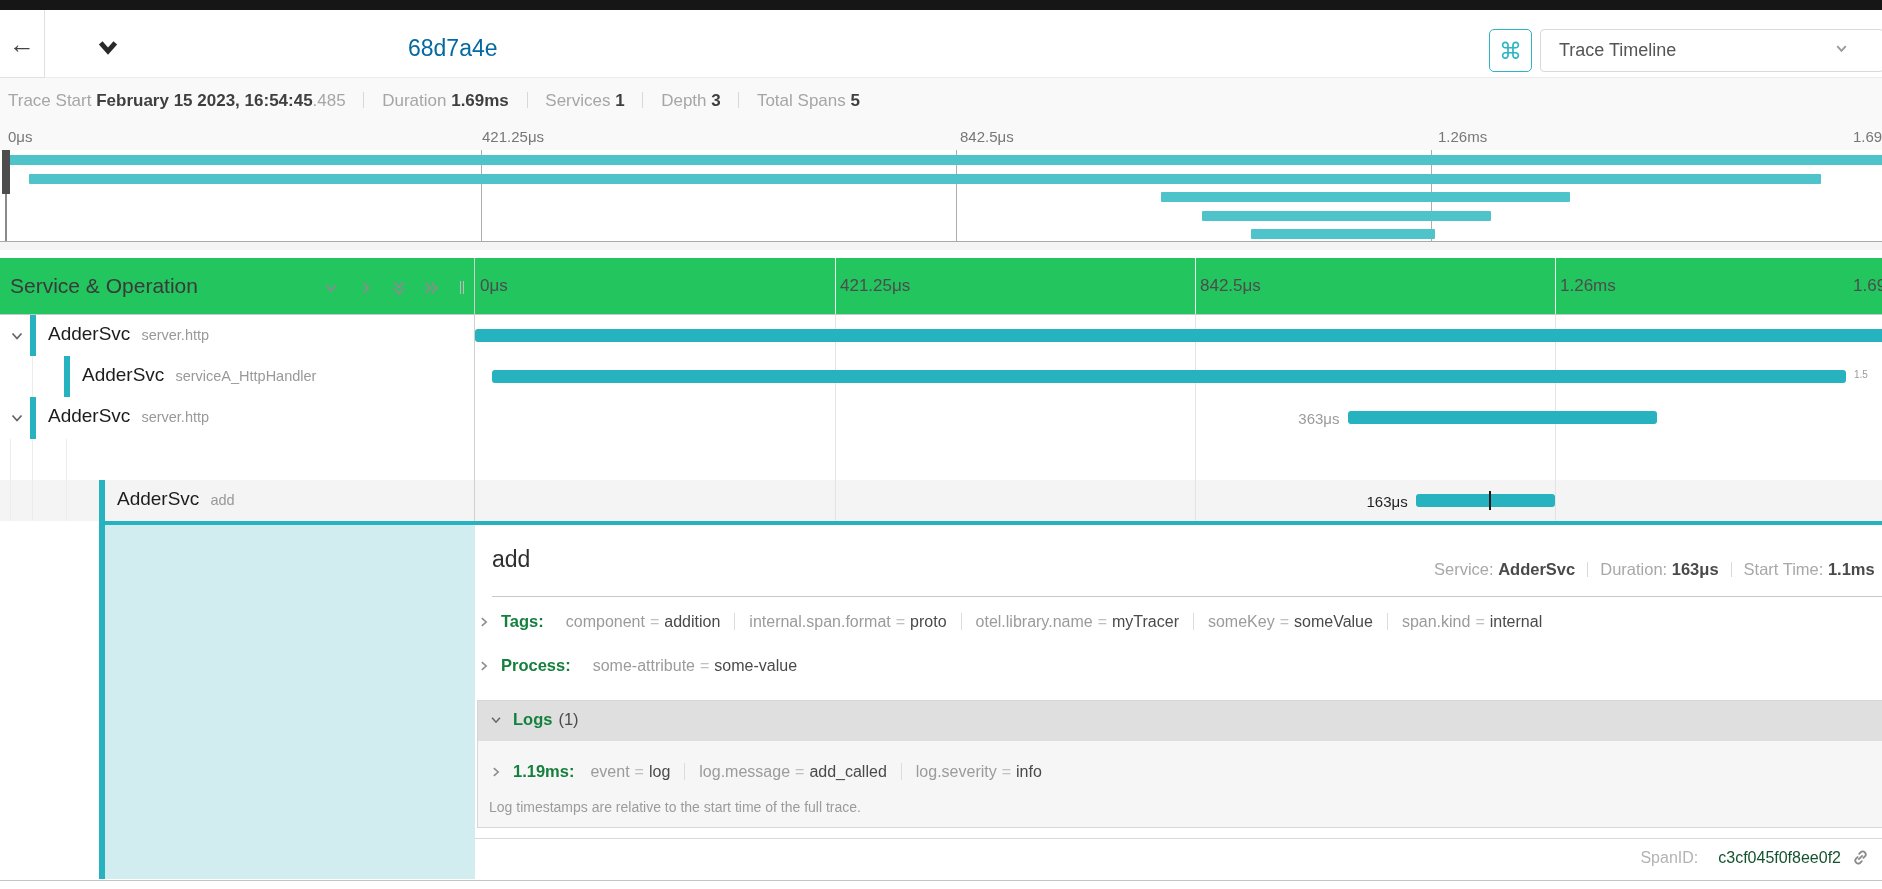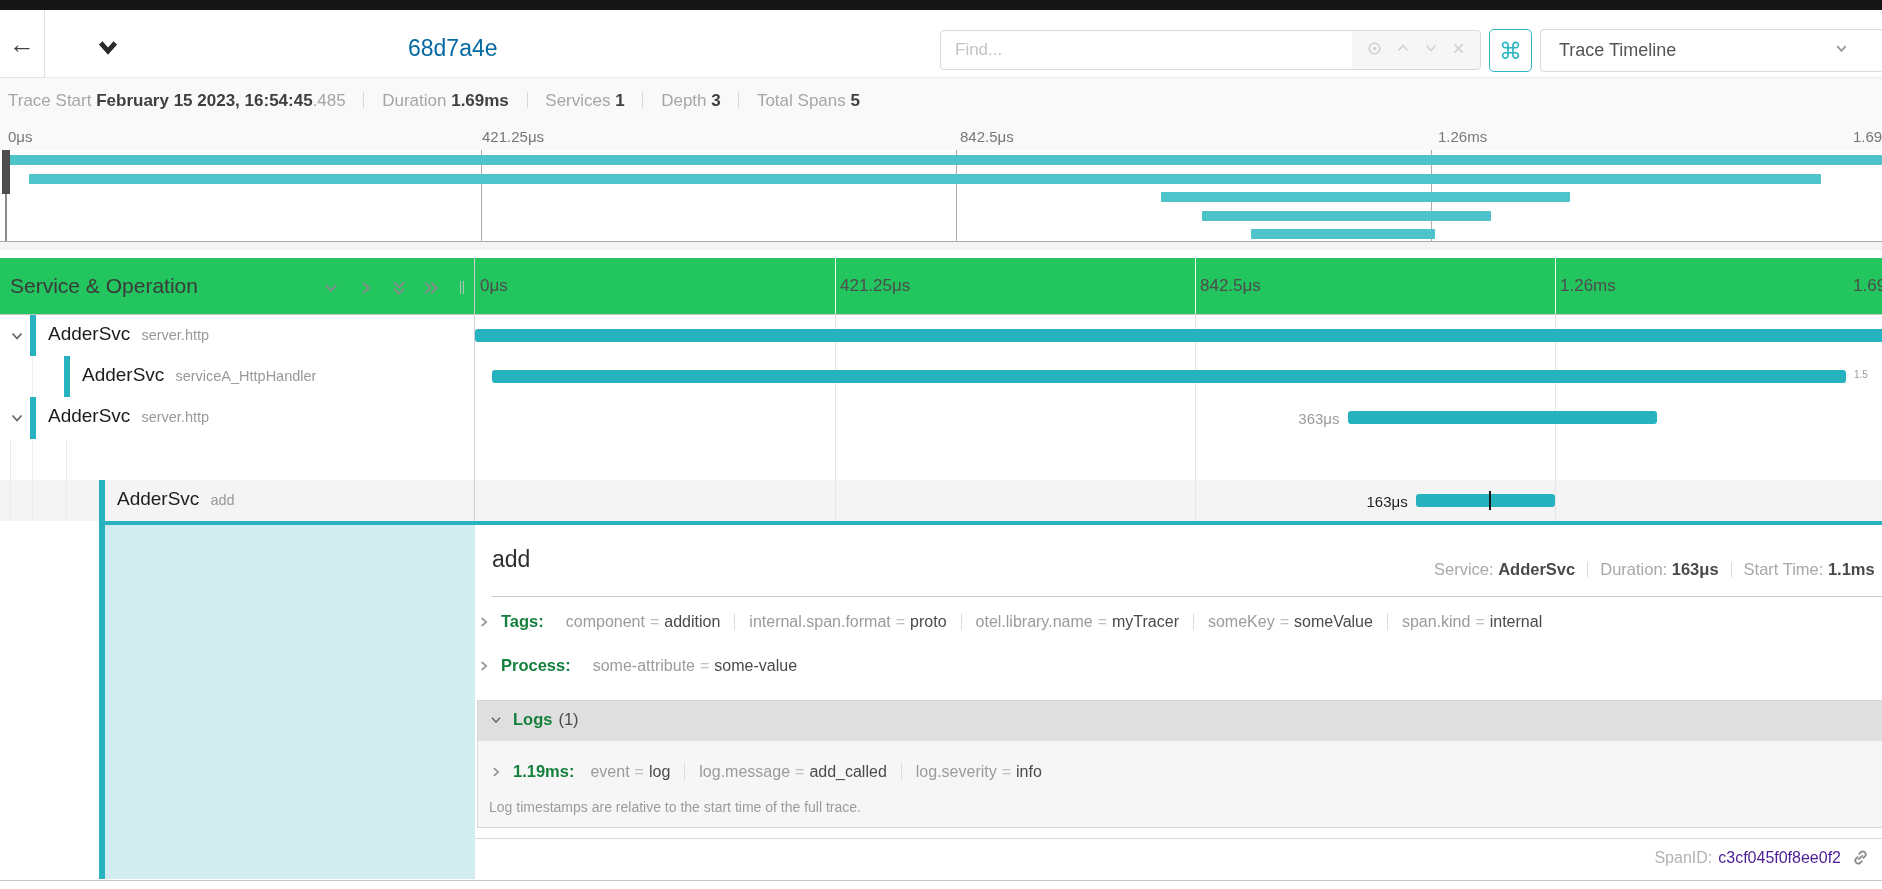--- a/index.html
+++ b/index.html
@@ -81,54 +81,35 @@
 
   #logs-block { left:477px; top:700px; width:1413px; height:128px; background:#f6f6f6; border:1px solid #d6d6d6; }
   #logs-header { position:absolute; left:0; top:0; width:100%; height:40px; background:#dfdfdf; cursor:pointer; }
   #logs-header .kv-title { margin-right:6px; }
   #logs-header-inner { position:absolute; left:11px; top:9px; font-size:16.5px; color:#4a4a4a; }
   #log-entry { left:11px; top:61px; }
   #logs-note { position:absolute; left:11px; top:98px; font-size:14px; color:#9b9b9b; }
 
   #spanid-row { left:475px; top:838px; width:1407px; height:42px; border-top:1px solid #d9d9d9; }
   #spanid-inner { position:absolute; right:12px; top:9px; font-size:16px; color:#b3b3b3; white-space:nowrap; display:flex; align-items:center; }
-  #spanid-value { color:#4c1d95; margin-left:6px; }
+  #spanid-value { color:#14532d; margin-left:20px; }
   #link-icon { margin-left:10px; cursor:pointer; display:inline-flex; }
   #bottom-line { left:0; top:880px; width:1882px; height:1px; background:#c4c4c4; }
 </style>
 </head>
 <body>
 
 <div class="abs" id="topbar"></div>
 
 <div class="abs" id="titlebar">
   <button class="abs" id="back-btn">←</button>
   <span class="abs" id="collapse-chev"><svg width="26" height="26" viewBox="0 0 16 16" fill="none" stroke="#2a2a2a" stroke-width="3">
         <polyline points="3.5,5.5 8,10.5 12.5,5.5"></polyline>
       </svg></span>
   <span class="abs" id="trace-id">68d7a4e</span>
-  <div class="abs" id="find-group">
-    <input id="find-input" placeholder="Find..." style="">
-    <div id="find-addon">
-      <span id="icon-locate"><svg width="17" height="17" viewBox="0 0 16 16">
-            <circle cx="8" cy="8" r="5" fill="none" stroke="#cfcfcf" stroke-width="1.5"></circle>
-            <circle cx="8" cy="8" r="1.6" fill="#cfcfcf"></circle>
-          </svg></span>
-      <span id="icon-prev"><svg width="16" height="16" viewBox="0 0 16 16" fill="none" stroke="#d2d2d2" stroke-width="1.8">
-            <polyline points="3.5,10.5 8,5.5 12.5,10.5"></polyline>
-          </svg></span>
-      <span id="icon-next"><svg width="16" height="16" viewBox="0 0 16 16" fill="none" stroke="#d2d2d2" stroke-width="1.8">
-            <polyline points="3.5,5.5 8,10.5 12.5,5.5"></polyline>
-          </svg></span>
-      <span id="icon-clear"><svg width="15" height="15" viewBox="0 0 16 16" stroke="#d2d2d2" stroke-width="1.8">
-            <line x1="3.5" y1="3.5" x2="12.5" y2="12.5"></line>
-            <line x1="12.5" y1="3.5" x2="3.5" y2="12.5"></line>
-          </svg></span>
-    </div>
-  </div>
   <button class="abs" id="cmd-btn">⌘</button>
   <div class="abs" id="tt-btn">
     <span id="tt-label">Trace Timeline</span>
     <span class="sel-chev"><svg width="15" height="15" viewBox="0 0 16 16" fill="none" stroke="#999" stroke-width="2">
           <polyline points="3.5,5.5 8,10.5 12.5,5.5"></polyline>
         </svg></span>
   </div>
 </div>
 
 <div class="abs" id="statsbar">

